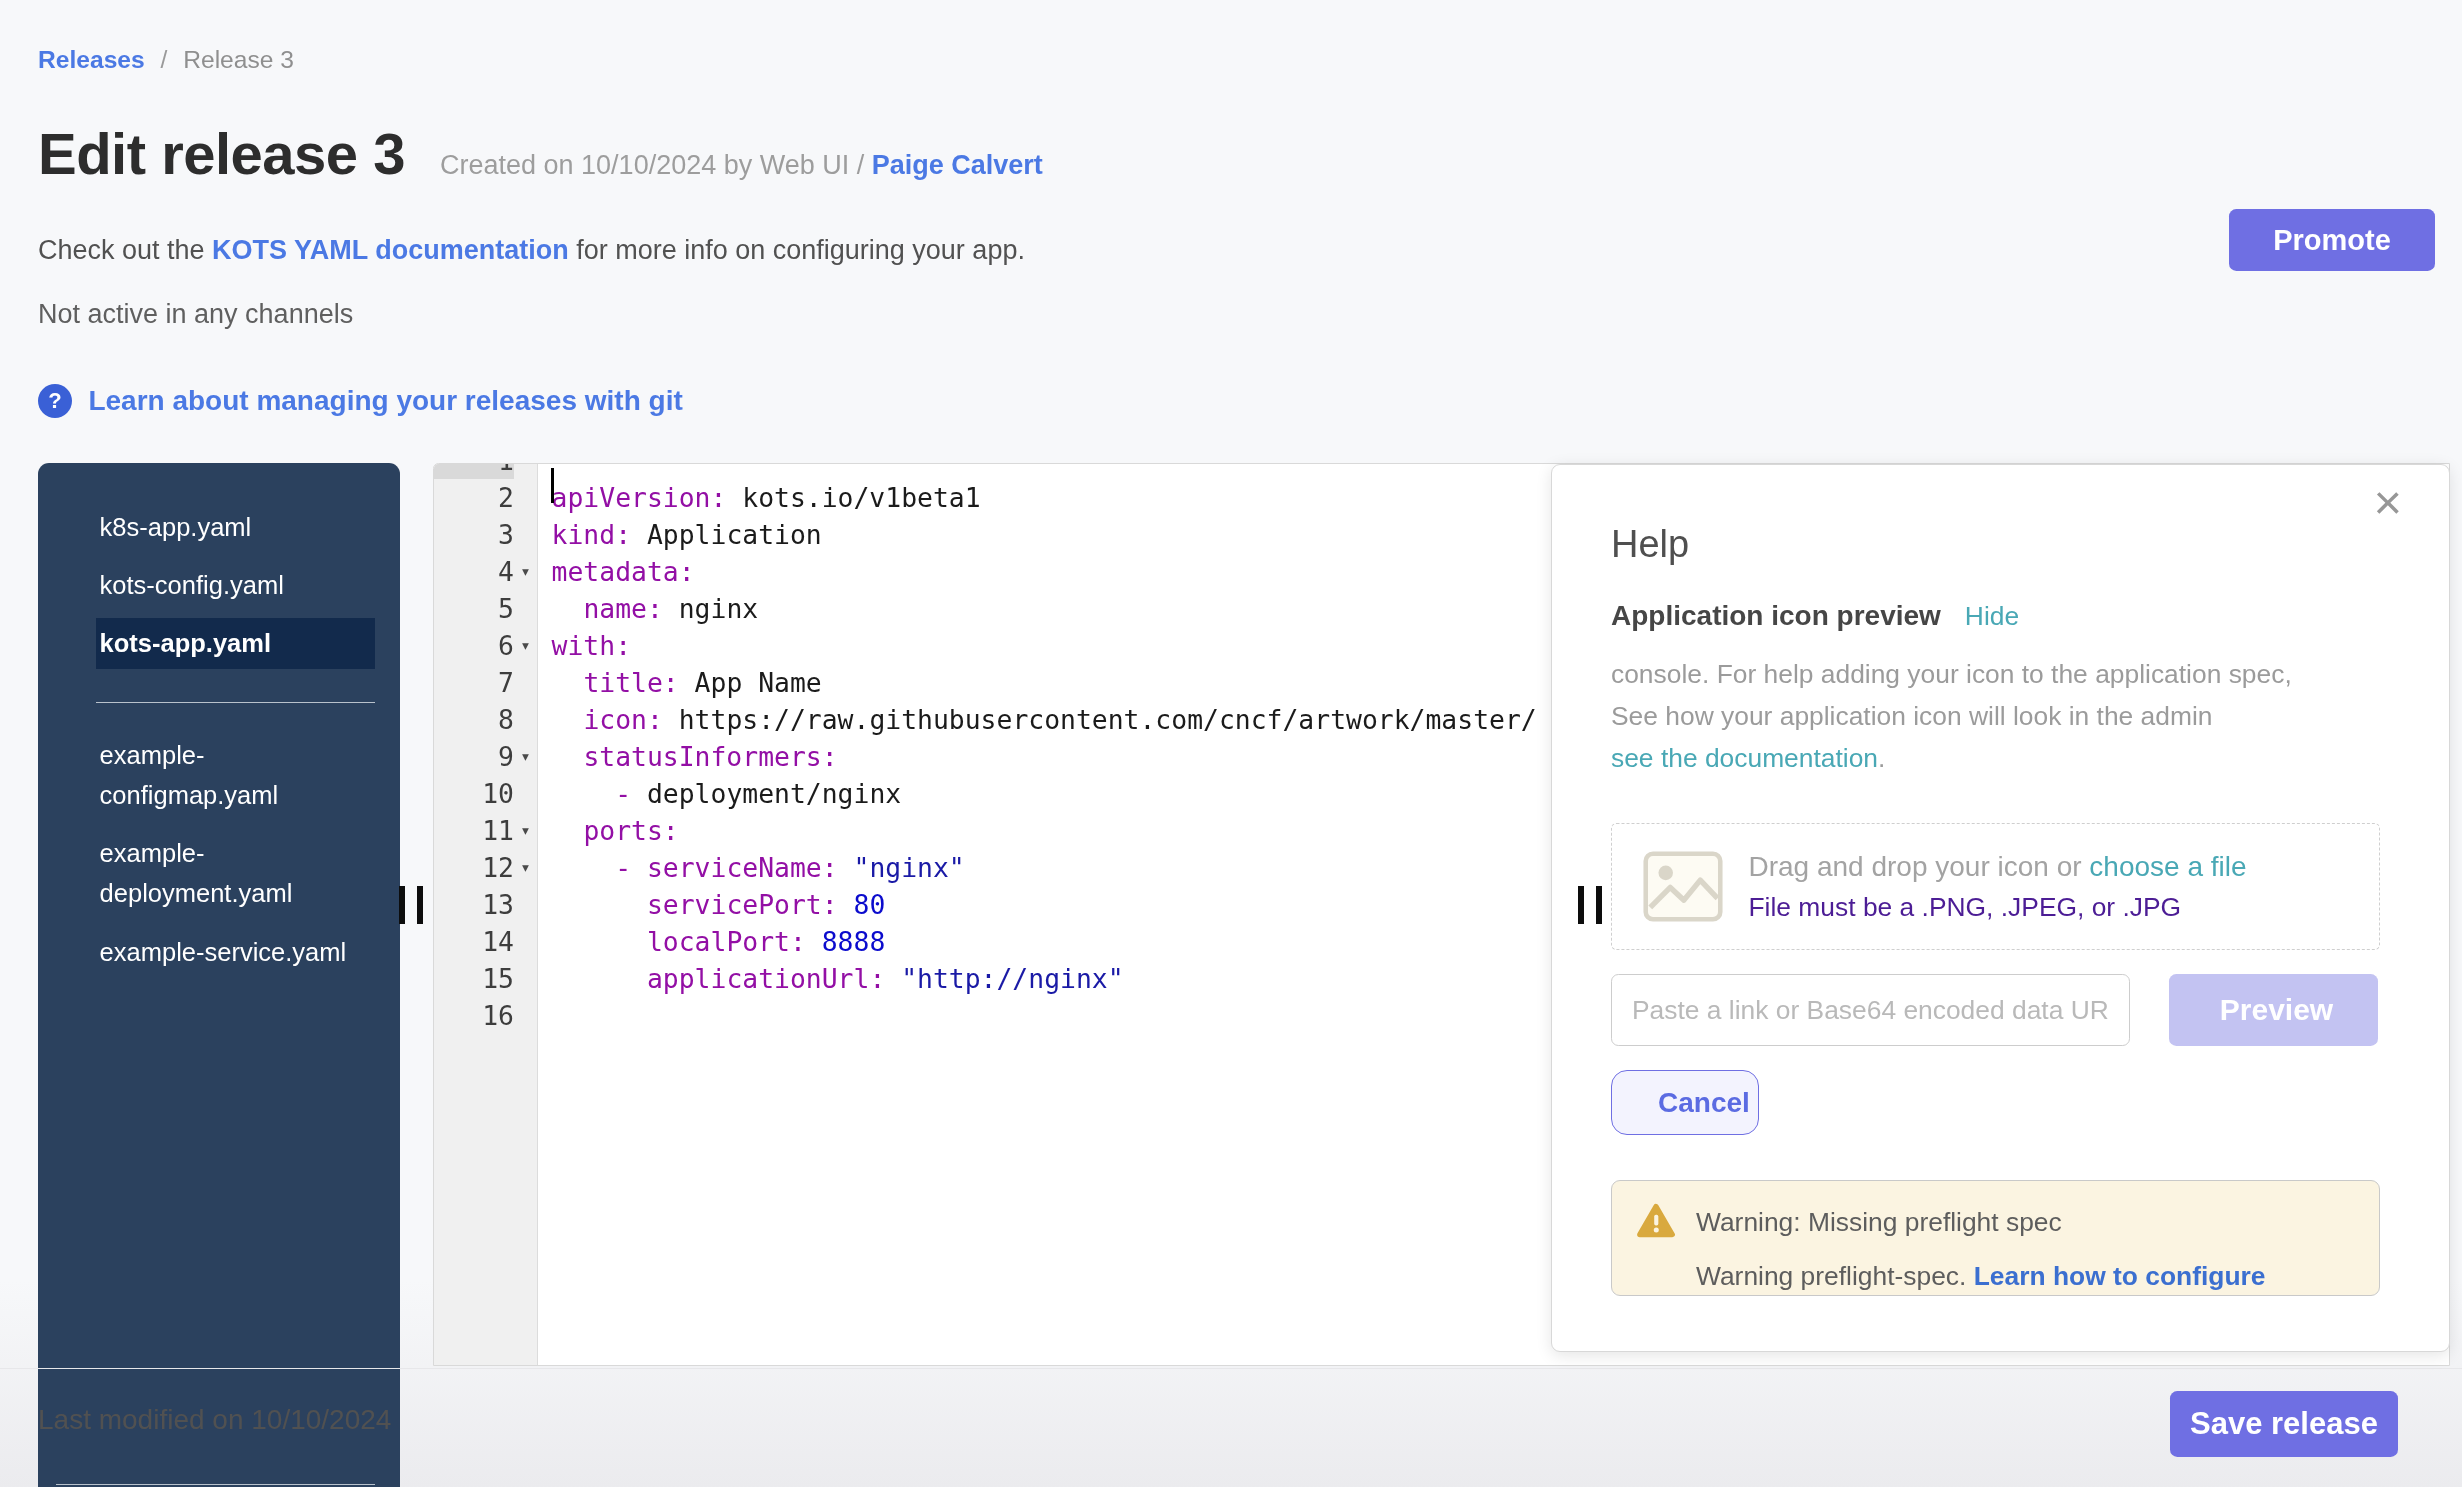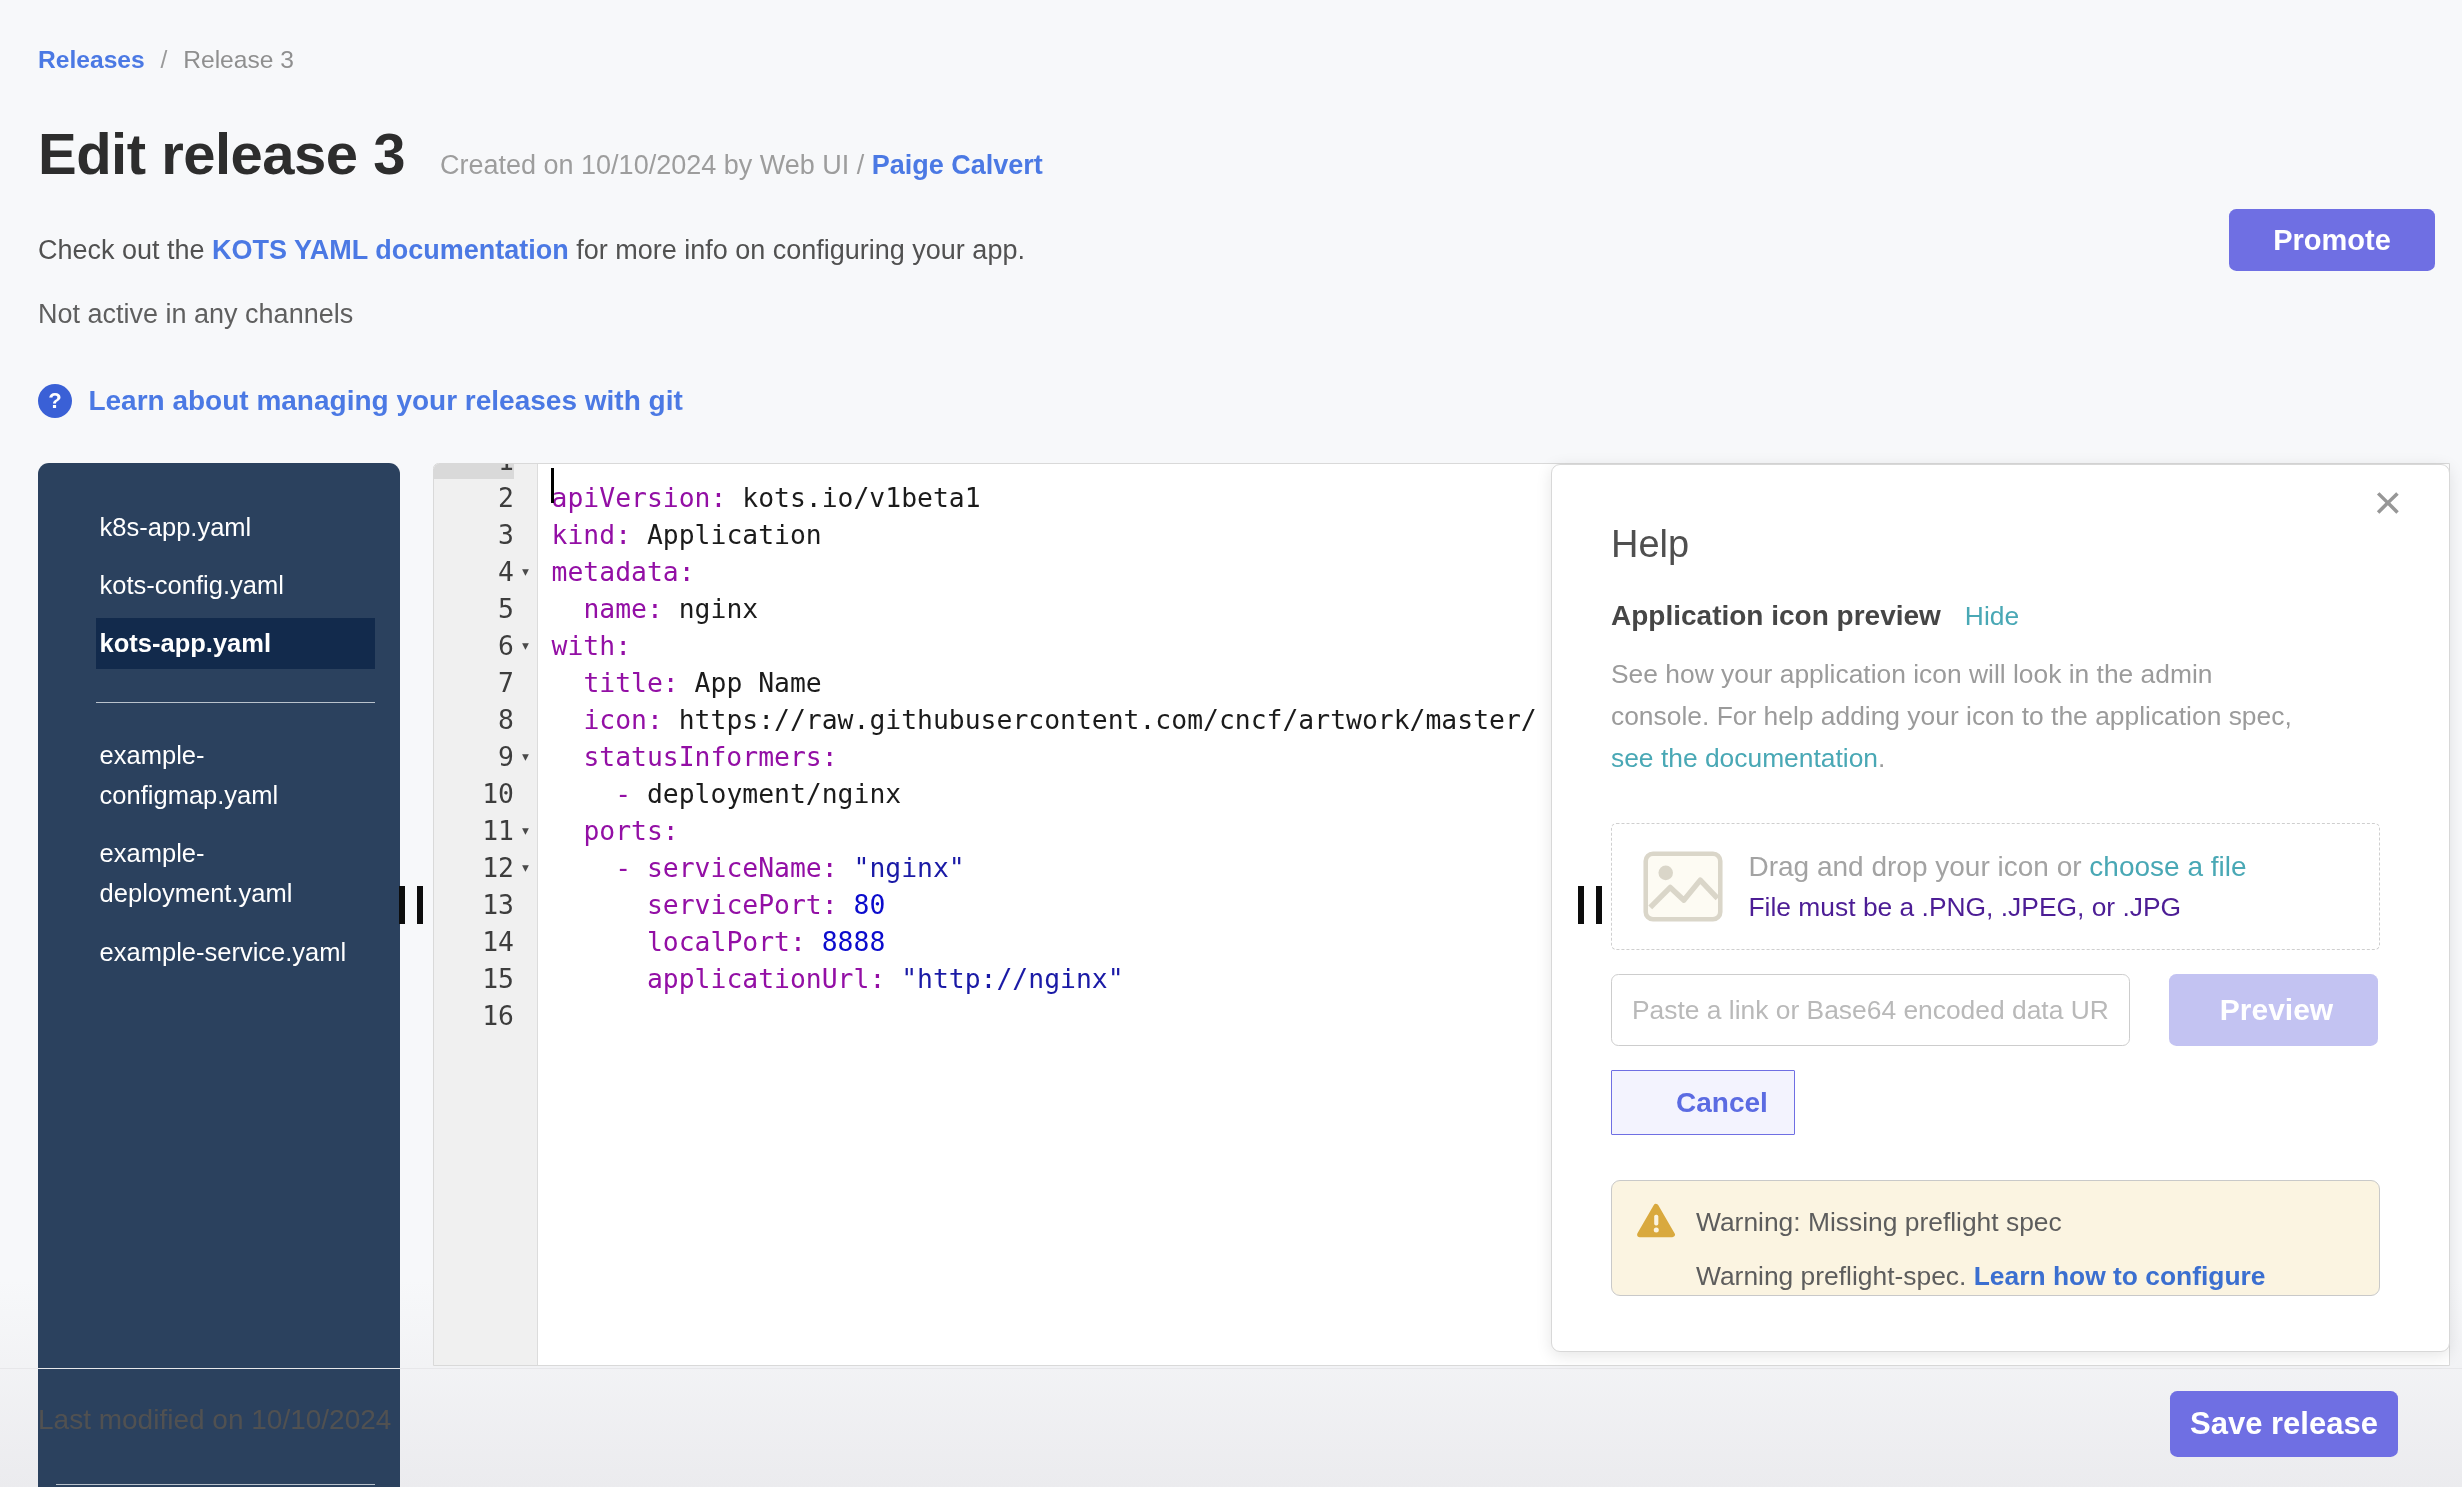--- a/index.html
+++ b/index.html
@@ -80,22 +80,22 @@
     border-radius:5.5px;box-sizing:border-box;display:flex;align-items:center;cursor:pointer;}
   .dz-icon{margin:0 25.5px 0 31px;flex:0 0 auto;}
   .dz-line1{font-size:28px;color:#a3a3a3;}
   .dz-line2{font-size:26.4px;color:#4c1d95;margin-top:9px;}
 
   .icon-input{position:absolute;left:59px;top:509px;width:519px;height:72px;border:1.8px solid #cdcdcd;border-radius:7.3px;
     box-sizing:border-box;padding:0 20px;font-size:26.4px;color:#6a6a6a;font-family:inherit;outline:none;background:#fff;}
   .icon-input::placeholder{color:#b9b9b9;}
   .preview-btn{position:absolute;left:617px;top:509px;width:209px;height:72px;border:0;border-radius:7.3px;
     background:var(--accent_indigo_light);color:#fff;font-size:30px;font-weight:700;font-family:inherit;cursor:default;padding-left:12px;}
-  .cancel-btn{position:absolute;left:59px;top:605px;width:184px;height:65px;border:1.8px solid var(--accent_indigo);
-    border-radius:1px;background:var(--cancel_bg);color:#5b6be2;font-size:28px;font-weight:700;font-family:inherit;cursor:pointer;padding-left:44px;}
+  .cancel-btn{position:absolute;left:59px;top:605px;width:148px;height:65px;border:1.8px solid var(--accent_indigo);
+    border-radius:16px;background:var(--cancel_bg);color:#5b6be2;font-size:28px;font-weight:700;font-family:inherit;cursor:pointer;padding-left:44px;}
 
   .warning-box{position:absolute;left:59px;top:715px;width:769px;height:116px;background:var(--warning_bg);
     border:0.9px solid #c9c9c9;border-radius:9px;box-sizing:border-box;overflow:hidden;}
   .warn-icon{position:absolute;left:24px;top:22px;}
   .warn-title{position:absolute;left:84px;top:25.5px;font-size:26.4px;color:#5d5d5d;}
   .warn-body{position:absolute;left:84px;top:80px;font-size:26.4px;color:#5d5d5d;white-space:nowrap;}
   .warn-link{color:#3b6fd0;font-weight:600;cursor:pointer;}
 
   
   .footer-divider{position:absolute;left:0;right:0;top:1368px;height:0.9px;background:#e7e7ea;}
@@ -270,22 +270,22 @@
   <div class="help-card">
     <div class="close-x">×</div>
     <div class="help-title">Help</div>
 
     <div class="section-row">
       <span class="section-title">Application icon preview</span>
       <span class="hide-link">Hide</span>
     </div>
 
     <div class="help-desc">
+      <span class="desc-line">console. For help adding your icon to the application spec,</span>
       <span class="desc-line">See how your application icon will look in the admin</span>
-      <span class="desc-line">console. For help adding your icon to the application spec,</span>
       <span class="desc-line"><span class="teal-link">see the documentation</span><span>.</span></span>
     </div>
 
     <div class="dropzone">
       <svg class="dz-icon" width="80" height="71" viewBox="0 0 88 78">
         <rect x="3" y="3" width="82" height="72" rx="8" fill="#fdfbf3" stroke="#dad6c9" stroke-width="5"></rect>
         <circle cx="25" cy="24" r="8" fill="#dad6c9"></circle>
         <path d="M8 62 L30 40 L45 54 L63 32 L82 52" fill="none" stroke="#dad6c9" stroke-width="6" stroke-linejoin="round"></path>
       </svg>
       <div>

